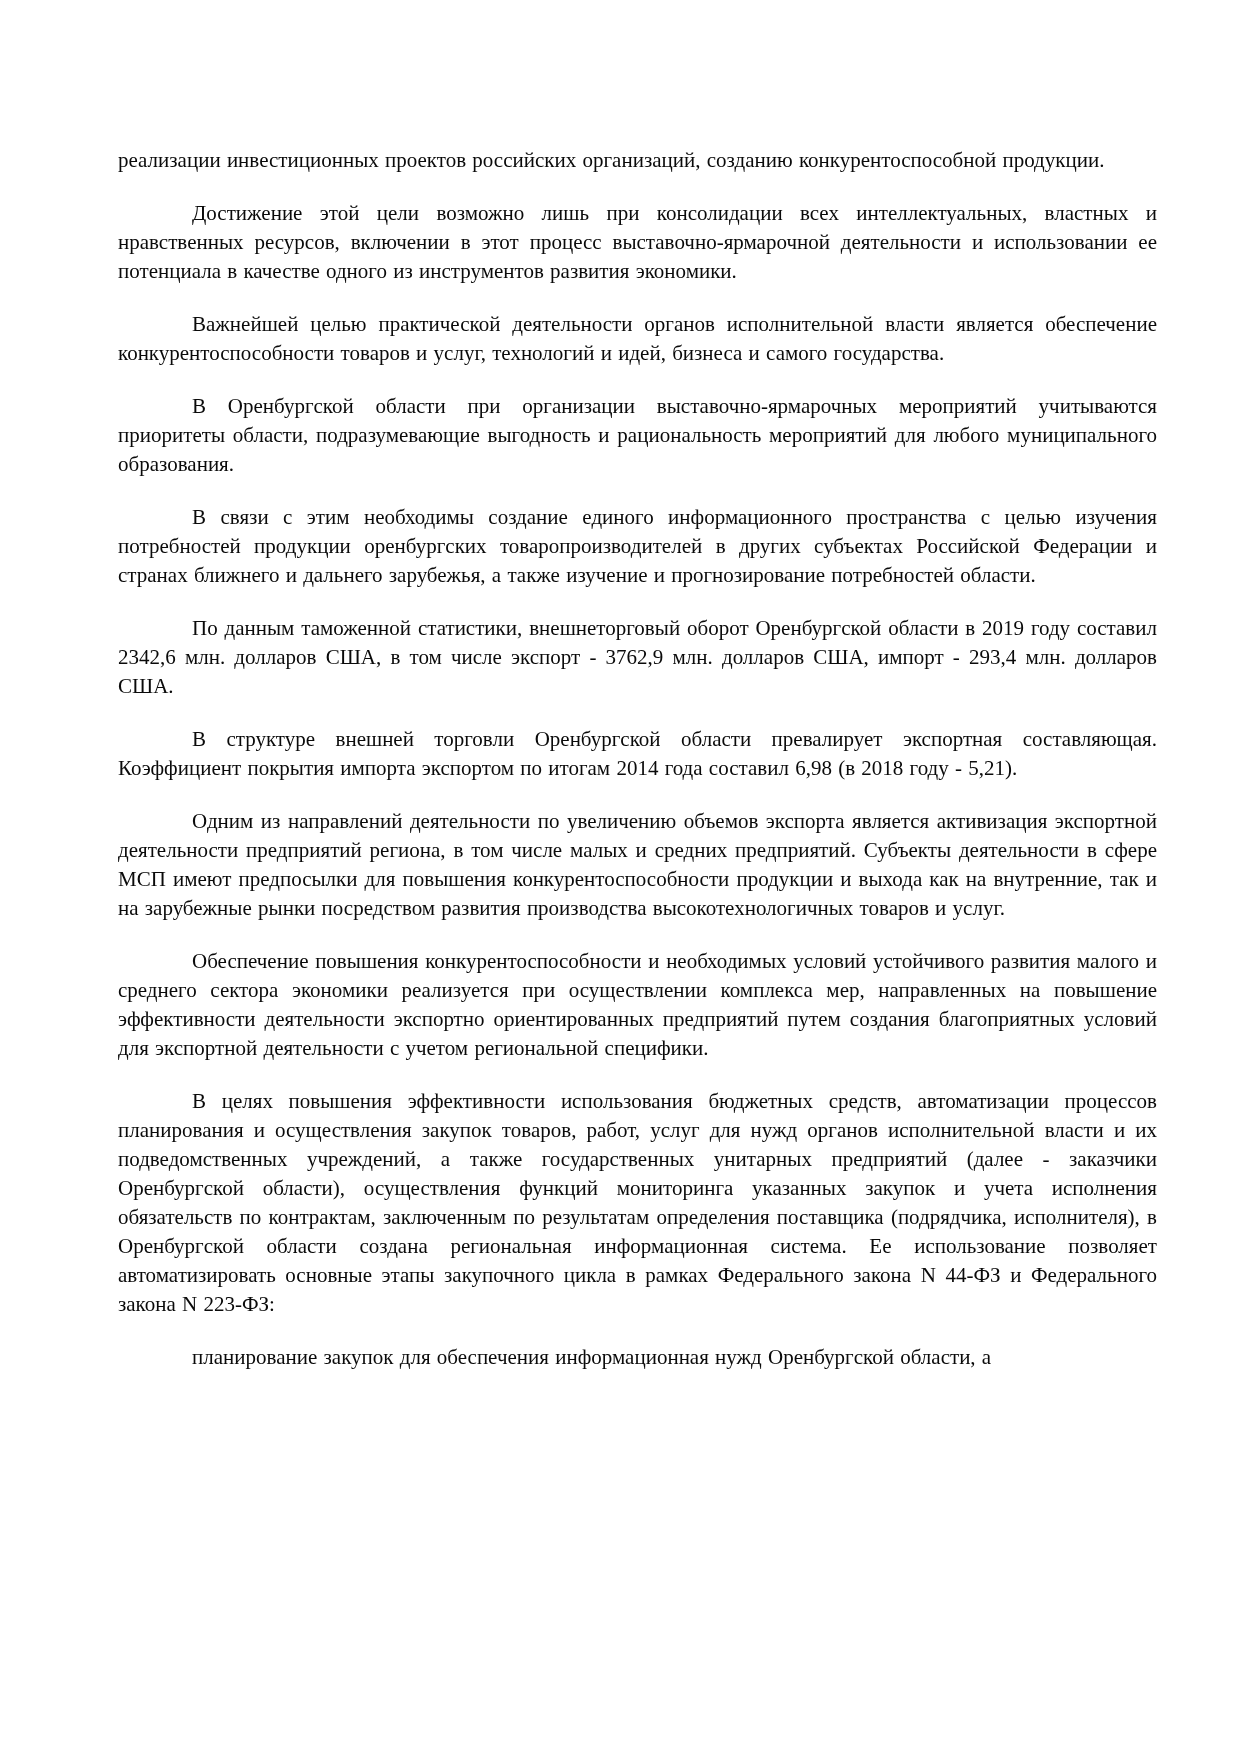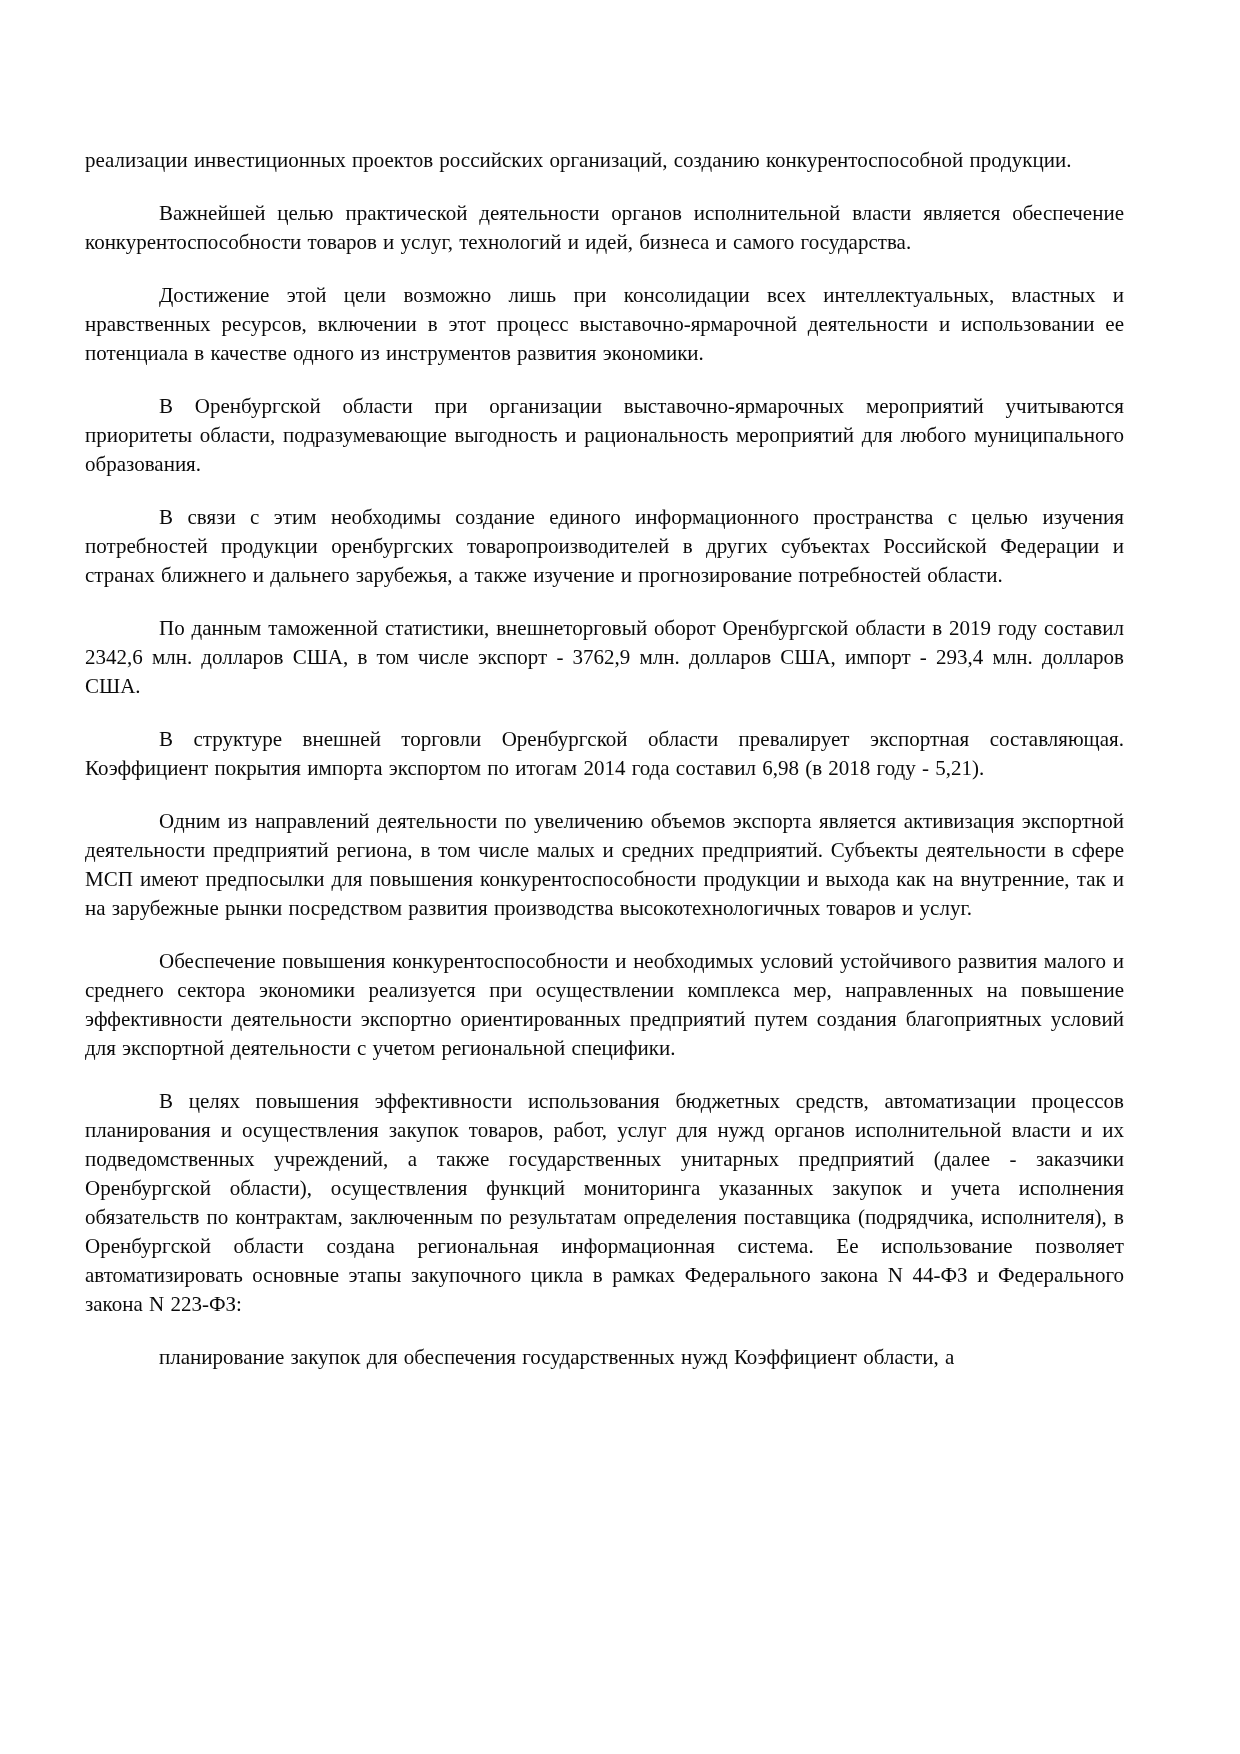--- a/index.html
+++ b/index.html
@@ -8,21 +8,21 @@
     background: #ffffff;
   }
   .page {
     position: relative;
     width: 1240px;
     height: 1754px;
     margin: 0 auto;
     background: #ffffff;
     overflow: hidden;
     box-sizing: border-box;
-    padding: 146px 100px 0 85px;
+    padding: 146px 100px 0 118px;
   }
   .doc-body {
     width: 1039px;
     color: #0a0a0a;
     font-family: "Liberation Serif", "DejaVu Serif", serif;
     font-size: 21px;
     line-height: 29px;
     text-align: justify;
   }
   .doc-body p {
@@ -33,24 +33,24 @@
   .doc-body p.continuation {
     text-indent: 0;
   }
 </style>
 </head>
 <body>
 
 <div class="page">
   <div class="doc-body">
     <p class="continuation">реализации инвестиционных проектов российских организаций, созданию конкурентоспособной продукции.</p>
+    <p>Достижение этой цели возможно лишь при консолидации всех интеллектуальных, властных и нравственных ресурсов, включении в этот процесс выставочно-ярмарочной деятельности и использовании ее потенциала в качестве одного из инструментов развития экономики.</p>
     <p>Важнейшей целью практической деятельности органов исполнительной власти является обеспечение конкурентоспособности товаров и услуг, технологий и идей, бизнеса и самого государства.</p>
-    <p>Достижение этой цели возможно лишь при консолидации всех интеллектуальных, властных и нравственных ресурсов, включении в этот процесс выставочно-ярмарочной деятельности и использовании ее потенциала в качестве одного из инструментов развития экономики.</p>
     <p>В Оренбургской области при организации выставочно-ярмарочных мероприятий учитываются приоритеты области, подразумевающие выгодность и рациональность мероприятий для любого муниципального образования.</p>
     <p>В связи с этим необходимы создание единого информационного пространства с целью изучения потребностей продукции оренбургских товаропроизводителей в других субъектах Российской Федерации и странах ближнего и дальнего зарубежья, а также изучение и прогнозирование потребностей области.</p>
     <p>По данным таможенной статистики, внешнеторговый оборот Оренбургской области в 2019 году составил 2342,6 млн. долларов США, в том числе экспорт - 3762,9 млн. долларов США, импорт - 293,4 млн. долларов США.</p>
     <p>В структуре внешней торговли Оренбургской области превалирует экспортная составляющая. Коэффициент покрытия импорта экспортом по итогам 2014 года составил 6,98 (в 2018 году - 5,21).</p>
     <p>Одним из направлений деятельности по увеличению объемов экспорта является активизация экспортной деятельности предприятий региона, в том числе малых и средних предприятий. Субъекты деятельности в сфере МСП имеют предпосылки для повышения конкурентоспособности продукции и выхода как на внутренние, так и на зарубежные рынки посредством развития производства высокотехнологичных товаров и услуг.</p>
     <p>Обеспечение повышения конкурентоспособности и необходимых условий устойчивого развития малого и среднего сектора экономики реализуется при осуществлении комплекса мер, направленных на повышение эффективности деятельности экспортно ориентированных предприятий путем создания благоприятных условий для экспортной деятельности с учетом региональной специфики.</p>
     <p>В целях повышения эффективности использования бюджетных средств, автоматизации процессов планирования и осуществления закупок товаров, работ, услуг для нужд органов исполнительной власти и их подведомственных учреждений, а также государственных унитарных предприятий (далее - заказчики Оренбургской области), осуществления функций мониторинга указанных закупок и учета исполнения обязательств по контрактам, заключенным по результатам определения поставщика (подрядчика, исполнителя), в Оренбургской области создана региональная информационная система. Ее использование позволяет автоматизировать основные этапы закупочного цикла в рамках Федерального закона N 44-ФЗ и Федерального закона N 223-ФЗ:</p>
-    <p>планирование закупок для обеспечения государственных нужд Коэффициент области, а</p>
+    <p>планирование закупок для обеспечения информационная нужд Оренбургской области, а</p>
   </div>
 </div>
 
 </body></html>

